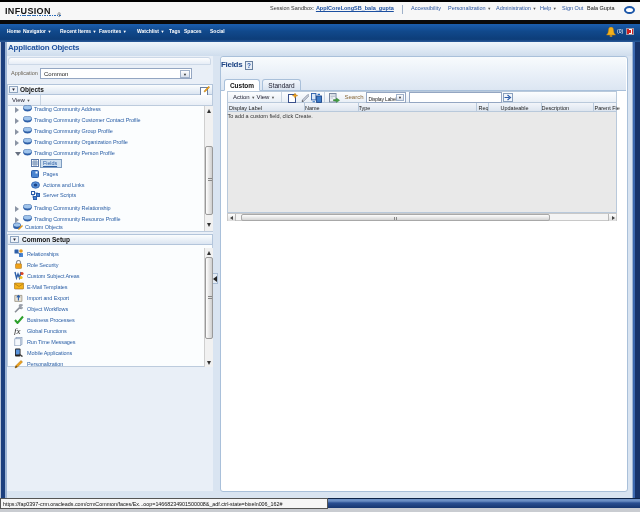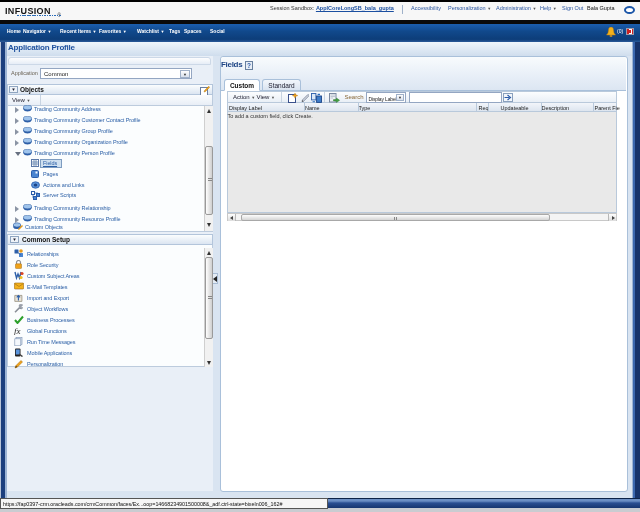--- a/index.html
+++ b/index.html
@@ -53,21 +53,21 @@
     <div class="abs" style="left:2.3px;top:1px;width:1.5px;height:3px;background:#cc2222;"></div>
   </div>
 </div>
 
 <div class="abs" style="left:0;top:42px;width:1px;height:456px;background:#b8c4d8;"></div>
 <div class="abs" style="left:1px;top:42px;width:4px;height:456px;background:#1c3f7e;"></div>
 <div class="abs" style="left:5px;top:42px;width:2px;height:456px;background:#9db4d4;"></div>
 <div class="abs" style="left:632px;top:42px;width:8px;height:456px;background:linear-gradient(90deg,#9db4d4 0 1px,#3a67af 1px 3px,#16336b 3px 8px);"></div>
 
 <div class="abs" style="left:7px;top:42px;width:625px;height:14px;background:linear-gradient(180deg,#eff6fc,#cfdded);">
-  <div class="abs" style="left:1px;top:1px;font-size:8px;font-weight:bold;letter-spacing:-0.2px;color:#21539f;">Application Profile</div>
+  <div class="abs" style="left:1px;top:1px;font-size:8px;font-weight:bold;letter-spacing:-0.2px;color:#21539f;">Application Objects</div>
 </div>
 
 <div class="abs" style="left:7px;top:56px;width:206px;height:435px;background:#e9eff7;">
   <div class="abs" style="left:1px;top:1px;width:203px;height:8px;background:linear-gradient(180deg,#fdfdfe,#e6edf6);border:1px solid #ccd8e7;border-radius:3px 3px 0 0;"></div>
 
   <div class="abs" style="left:4px;top:14px;font-size:5.5px;color:#6b6355;">Application</div>
   <div class="abs" style="left:33px;top:12px;width:152px;height:11px;background:#fff;border:1px solid #94a6c2;">
     <div class="abs" style="left:3px;top:2px;font-size:6px;color:#222;">Common</div>
     <div class="abs" style="right:1px;top:1px;width:10px;height:8px;background:linear-gradient(180deg,#fefefe,#d8e0ec);border:1px solid #9fb0c8;font-size:4px;color:#333;text-align:center;line-height:7px;">▼</div>
   </div>

